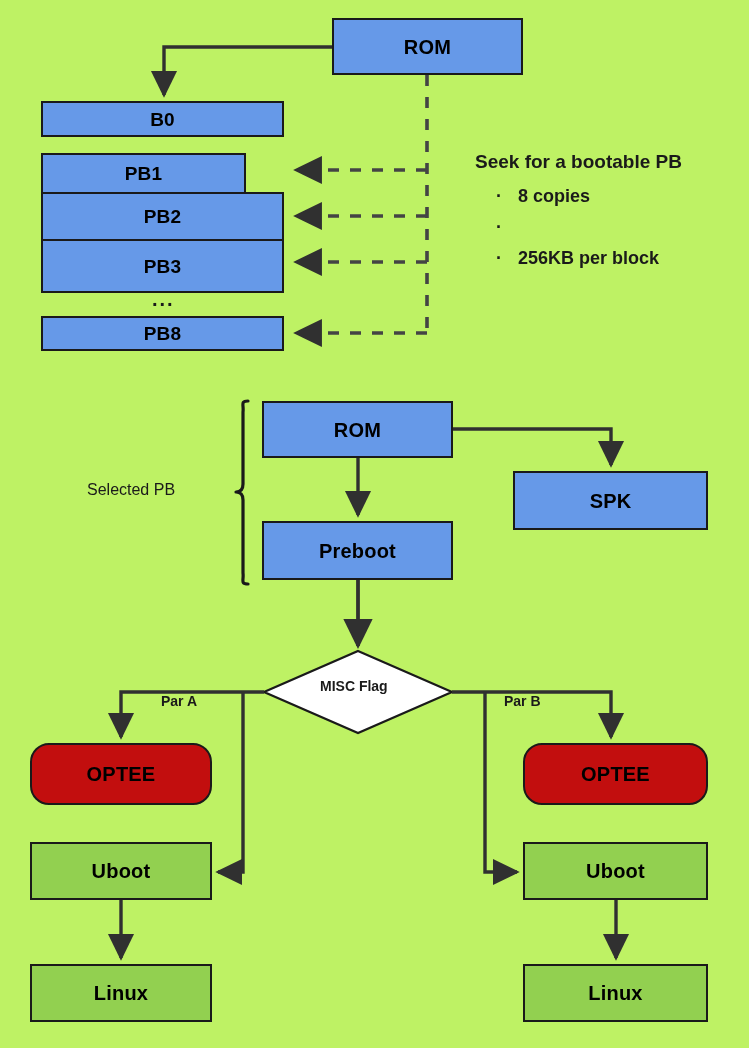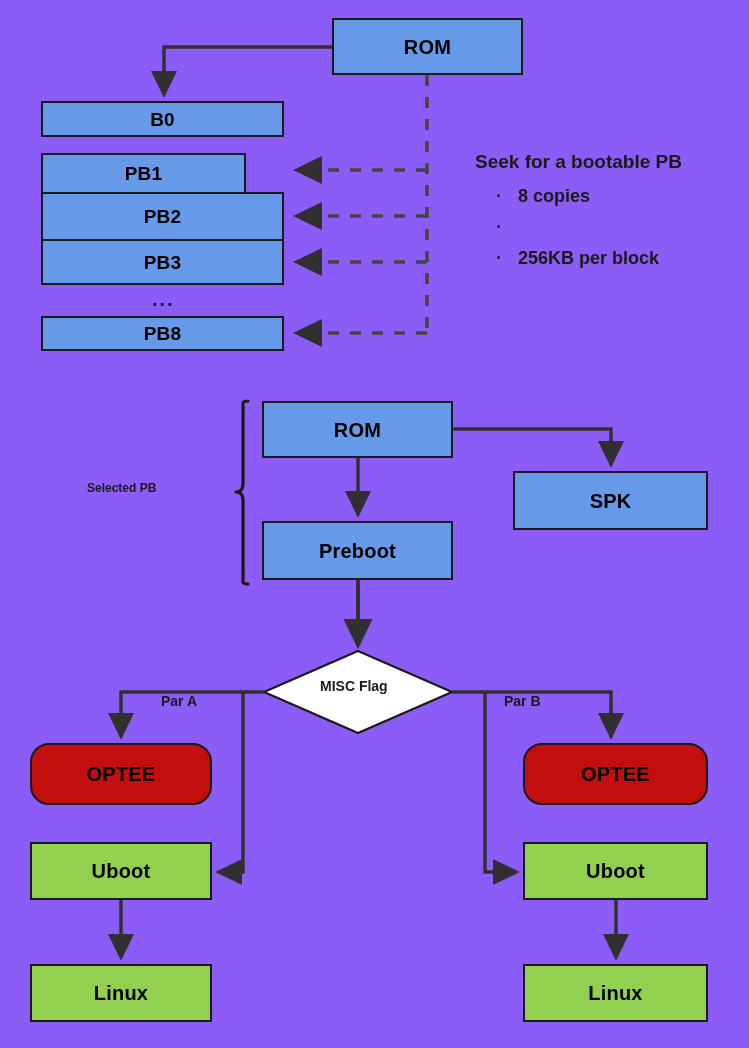--- a/index.html
+++ b/index.html
@@ -4,21 +4,21 @@
 <style>
   html,body{margin:0;padding:0;background:#ffffff;}
   body{
     font-family:"Liberation Sans","DejaVu Sans",sans-serif;
     -webkit-font-smoothing:antialiased;
   }
   #stage{
     position:relative;
     width:749px;
     height:1048px;
-    background:#8b5cf6;
+    background:#bef264;
     overflow:hidden;
   }
   svg.wires{
     position:absolute;
     left:0; top:0;
     width:749px; height:1048px;
     pointer-events:none;
   }
   .node{
     position:absolute;
@@ -69,22 +69,22 @@
   }
   .diamond-label{
     position:absolute;
     font-size:14px;
     font-weight:bold;
     color:#1a1a1a;
     white-space:nowrap;
   }
   .bracket-label{
     position:absolute;
-    font-size:12px;
-    font-weight:bold;
+    font-size:16px;
+    font-weight:normal;
     color:#1a1a1a;
     white-space:nowrap;
   }
 </style>
 </head>
 <body>
 
 <div id="stage">
 
   <svg class="wires" viewBox="0 0 749 1048">
@@ -142,21 +142,21 @@
   <div class="node blue" style="left:41px;top:101px;width:243px;height:36px;font-size:19px;">
     <span>B0</span>
   </div>
 
   <div class="node blue stack-seg" style="left:41px;top:153px;width:205px;height:39px;font-size:19px;">
     <span>PB1</span>
   </div>
   <div class="node blue stack-seg" style="left:41px;top:192px;width:243px;height:47px;font-size:19px;">
     <span>PB2</span>
   </div>
-  <div class="node blue stack-last" style="left:41px;top:239px;width:243px;height:46px;font-size:19px;">
+  <div class="node blue stack-last" style="left:41px;top:239px;width:243px;height:54px;font-size:19px;">
     <span>PB3</span>
   </div>
 
   <div class="ellipsis" style="left:152px;top:288px;">...</div>
 
   <div class="node blue" style="left:41px;top:316px;width:243px;height:35px;font-size:19px;align-items:center;">
     <span>PB8</span>
   </div>
 
   <div class="txt note-title" style="left:475px;top:151px;">Seek for a bootable PB</div>

